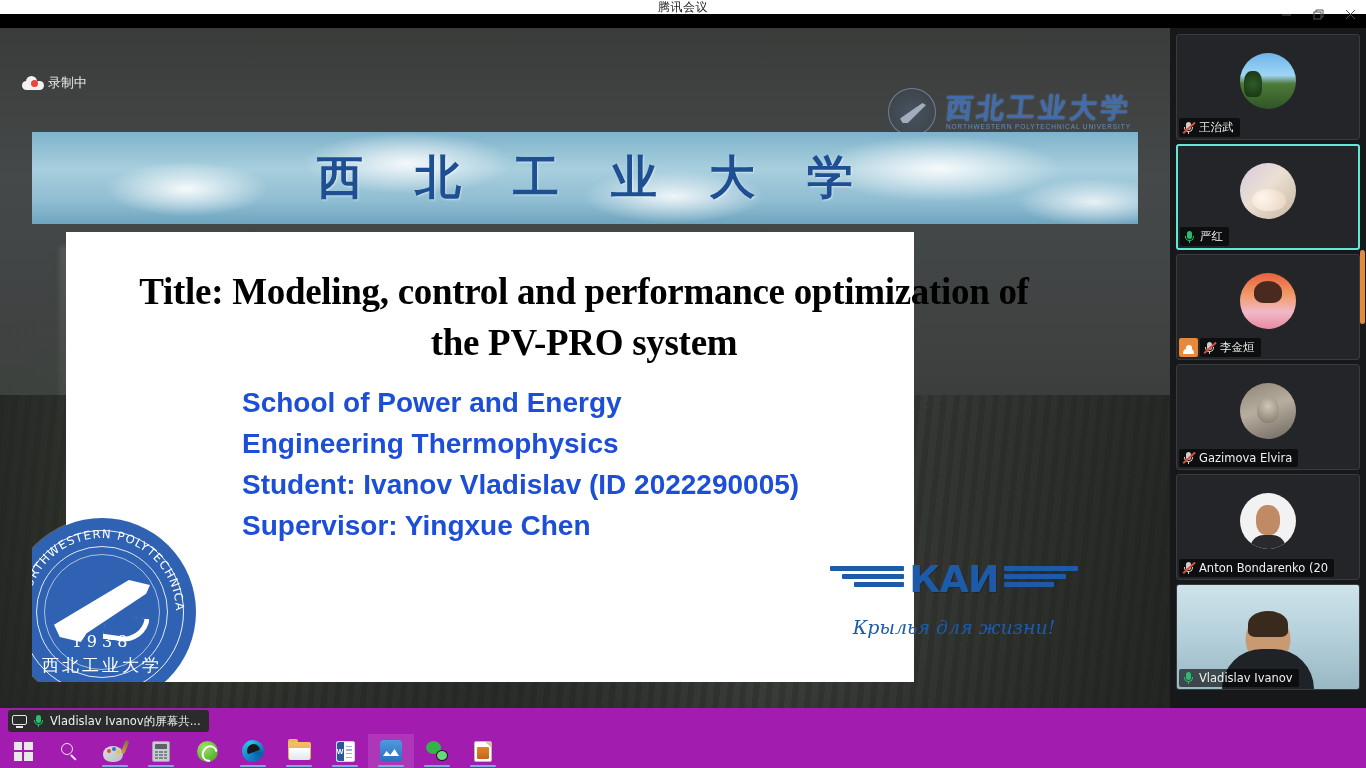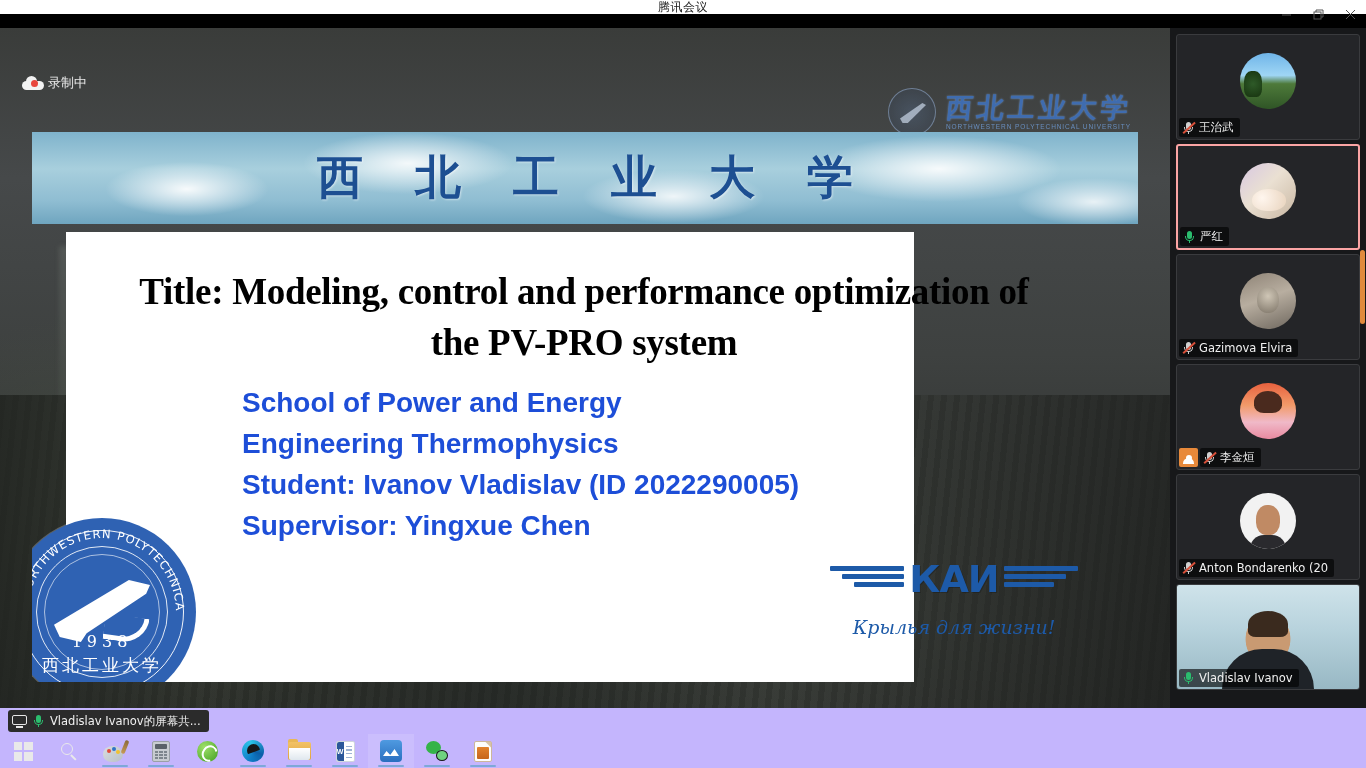--- a/index.html
+++ b/index.html
@@ -232,21 +232,21 @@
   .participants {
     position: absolute; left: 1170px; top: 0; width: 196px; height: 680px;
     background: #17181a;
     padding: 6px 6px 0 6px;
   }
   .tile {
     position: relative; width: 184px; height: 106px;
     background: #242528; border: 1px solid #3a3b3e; border-radius: 3px;
     margin-bottom: 4px; overflow: hidden;
   }
-  .tile.speaking { border: 2px solid #fca5a5; }
+  .tile.speaking { border: 2px solid #5eead4; }
   .tile-avatar {
     position: absolute; left: 50%; top: 44%; transform: translate(-50%,-50%);
     width: 56px; height: 56px; border-radius: 50%;
     background: #4a4a4a; overflow: hidden;
   }
   .av-landscape { background: linear-gradient(180deg,#6fb4e8 0%, #9fd6f5 40%, #4e7a3a 55%, #2f5526 100%); }
   .av-landscape::after { content:""; position:absolute; left:4px; top:18px; width:18px; height:26px;
     background: radial-gradient(circle, #2e5a28, #17330f); border-radius: 40% 40% 30% 30%; }
   .av-food { background: linear-gradient(135deg,#d8c8e2 0%, #eae0d2 45%, #c9b7a2 100%); }
   .av-food::after { content:""; position:absolute; left:12px; top:26px; width:34px; height:22px;
@@ -310,21 +310,21 @@
     position: absolute; right: 0; top: 0; width: 7px; height: 680px; background: transparent;
   }
   .scrollbar-thumb {
     position: absolute; right: 1px; top: 222px; width: 5px; height: 74px;
     background: #e08a3c; border-radius: 3px;
   }
 
   
   .taskbar {
     position: absolute; left: 0; top: 708px; width: 1366px; height: 60px;
-    background: #c4b5fd;
+    background: #a21caf;
   }
   .share-tooltip {
     position: absolute; left: 8px; top: 2px; height: 22px;
     background: #2b2b2b; border-radius: 3px;
     display: flex; align-items: center; gap: 5px; padding: 0 8px 0 4px;
   }
   .share-tooltip .tt-text {
     color: #f0f0f0; font-size: 11.5px; white-space: nowrap;
     font-family: "DejaVu Sans", sans-serif;
   }
@@ -546,46 +546,46 @@
           <span class="mic on">
             <span class="cap"></span>
               <span class="arc"></span>
               <span class="stem"></span>
           </span>
           <span class="tile-name">严红</span>
         </div>
       </div>
 
       <div class="tile">
+        <div class="tile-avatar av-anime"></div>
+        <div class="host-badge">
+          <span class="person-head"></span>
+            <span class="person-body"></span>
+        </div>
+        <div class="tile-label with-host">
+          <span class="mic">
+            <span class="cap"></span>
+              <span class="arc"></span>
+              <span class="stem"></span>
+              <span class="slash"></span>
+          </span>
+          <span class="tile-name">李金烜</span>
+        </div>
+      </div>
+
+      <div class="tile">
         <div class="tile-avatar av-cat"></div>
         <div class="tile-label">
           <span class="mic">
             <span class="cap"></span>
               <span class="arc"></span>
               <span class="stem"></span>
               <span class="slash"></span>
           </span>
           <span class="tile-name">Gazimova Elvira</span>
-        </div>
-      </div>
-
-      <div class="tile">
-        <div class="tile-avatar av-anime"></div>
-        <div class="host-badge">
-          <span class="person-head"></span>
-            <span class="person-body"></span>
-        </div>
-        <div class="tile-label with-host">
-          <span class="mic">
-            <span class="cap"></span>
-              <span class="arc"></span>
-              <span class="stem"></span>
-              <span class="slash"></span>
-          </span>
-          <span class="tile-name">李金烜</span>
         </div>
       </div>
 
       <div class="tile">
         <div class="tile-avatar av-man"></div>
         <div class="tile-label">
           <span class="mic">
             <span class="cap"></span>
               <span class="arc"></span>
               <span class="stem"></span>

